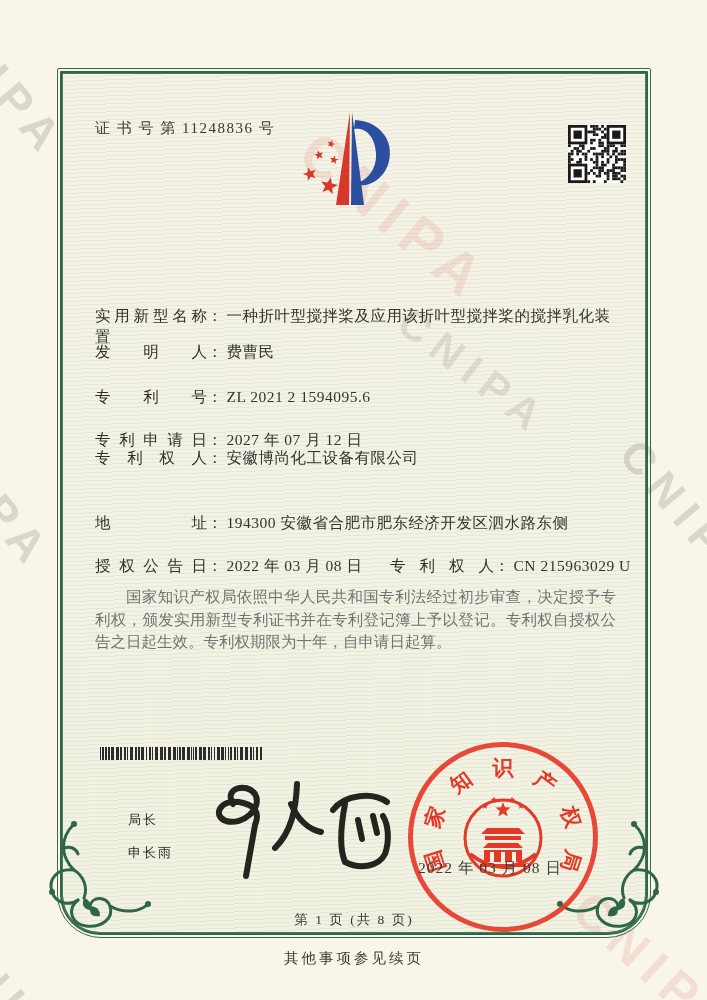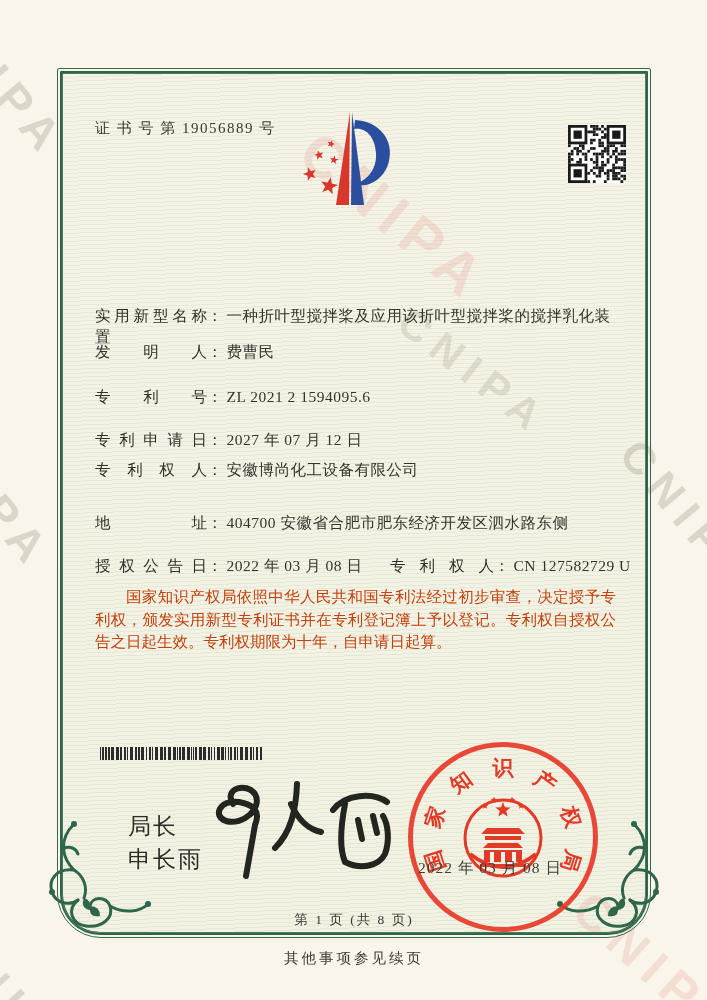--- a/index.html
+++ b/index.html
@@ -54,27 +54,27 @@
   .flabel{
     display:inline-block;width:112px;text-align:justify;text-align-last:justify;
     vertical-align:top;color:#322f2a;
   }
   .fcolon{display:inline-block;margin-right:4px;}
   .fvalue{letter-spacing:0.5px;}
   .fpair2{position:absolute;left:295px;top:0;white-space:nowrap;}
   .fpair2 .flabel{width:104px;}
   .body-text{
     position:absolute;left:95px;top:586px;width:521px;
-    font-size:15.5px;line-height:22.5px;color:#c2410c;text-align:justify;
+    font-size:15.5px;line-height:22.5px;color:#737373;text-align:justify;
   }
   .body-text p{margin:0;text-indent:2em;}
   .barcode{position:absolute;left:100px;top:747px;height:13px;display:flex;align-items:stretch;}
   .barcode .b{background:#2c2c2c;}
   .barcode .g{background:transparent;}
-  .director{position:absolute;left:128px;font-size:23px;letter-spacing:2px;color:#2e2c27;}
+  .director{position:absolute;left:128px;font-size:13px;letter-spacing:2px;color:#2e2c27;}
   .sig{position:absolute;left:193px;top:772px;}
   
   .seal{position:absolute;left:408px;top:742px;width:190px;height:190px;z-index:6;}
   .seal-ring{
     position:absolute;inset:0;border:5px solid rgba(230,58,40,0.92);
     border-radius:50%;
   }
   .seal-char{
     position:absolute;font-size:21px;font-weight:bold;color:#e33a28;
     width:22px;height:22px;text-align:center;line-height:22px;
@@ -139,21 +139,21 @@
     <circle cx="30" cy="6" r="3"></circle>
       <circle cx="8" cy="74" r="3"></circle>
     <circle cx="104" cy="86" r="3"></circle>
     <path d="M40,80 q8,2 6,12 q-10,-2 -6,-12z"></path>
     <path d="M46,88 q10,0 10,10 q-12,2 -10,-10z"></path>
   </g>
 </svg>
 
 <div class="content">
 
-  <div class="cert-no">证 书 号 第 19056889 号</div>
+  <div class="cert-no">证 书 号 第 11248836 号</div>
 
   <svg class="abs" style="left:298px;top:108px;" width="100" height="102" viewBox="0 0 100 102">
     <g id="logo-stars">
         <polygon points="33.0,32.0 34.0,34.6 36.8,34.8 34.6,36.5 35.4,39.2 33.0,37.7 30.6,39.2 31.4,36.5 29.2,34.8 32.0,34.6" fill="#d8382b" transform="rotate(18 33 36)"></polygon>
         <polygon points="21.0,42.0 22.2,45.3 25.8,45.5 23.0,47.6 23.9,51.0 21.0,49.1 18.1,51.0 19.0,47.6 16.2,45.5 19.8,45.3" fill="#d8382b" transform="rotate(-14 21 47)"></polygon>
         <polygon points="36.0,47.5 37.1,50.5 40.3,50.6 37.8,52.6 38.6,55.6 36.0,53.9 33.4,55.6 34.2,52.6 31.7,50.6 34.9,50.5" fill="#d8382b" transform="rotate(10 36 52)"></polygon>
         <polygon points="12.0,59.0 13.7,63.6 18.7,63.8 14.8,66.9 16.1,71.7 12.0,68.9 7.9,71.7 9.2,66.9 5.3,63.8 10.3,63.6" fill="#d8382b" transform="rotate(-18 12 66)"></polygon>
         <polygon points="31.0,69.0 33.2,74.9 39.6,75.2 34.6,79.2 36.3,85.3 31.0,81.8 25.7,85.3 27.4,79.2 22.4,75.2 28.8,74.9" fill="#d8382b" transform="rotate(12 31 78)"></polygon>
       </g>
     <path d="M57,12 C82,13 96,33 91,53 C87,72 68,81 57,76 C71,72 79,59 78,45 C77,29 68,19 56,21 Z" fill="#2b4f9e"></path>
@@ -311,23 +311,23 @@
       <rect x="35.904761904761905" y="55.23809523809524" width="2.761904761904762" height="2.761904761904762" fill="#1a1a1a"></rect>
       <rect x="52.476190476190474" y="55.23809523809524" width="2.761904761904762" height="2.761904761904762" fill="#1a1a1a"></rect>
     </svg>
 
 
   <div id="fields">
       <div class="field-row" style="top: 306px;"><span class="flabel">实用新型名称</span><span class="fcolon">：</span><span class="fvalue">一种折叶型搅拌桨及应用该折叶型搅拌桨的搅拌乳化装置</span></div>
       <div class="field-row" style="top: 342px;"><span class="flabel">发明人</span><span class="fcolon">：</span><span class="fvalue">费曹民</span></div>
       <div class="field-row" style="top: 387px;"><span class="flabel">专利号</span><span class="fcolon">：</span><span class="fvalue">ZL 2021 2 1594095.6</span></div>
       <div class="field-row" style="top: 430px;"><span class="flabel">专利申请日</span><span class="fcolon">：</span><span class="fvalue">2027 年 07 月 12 日</span></div>
-      <div class="field-row" style="top: 460px;"><span class="flabel">专利权人</span><span class="fcolon">：</span><span class="fvalue">安徽博尚化工设备有限公司</span></div>
-      <div class="field-row" style="top: 513px;"><span class="flabel">地址</span><span class="fcolon">：</span><span class="fvalue">404700  安徽省合肥市肥东经济开发区泗水路东侧</span></div>
-      <div class="field-row" style="top: 556px;"><span class="flabel">授权公告日</span><span class="fcolon">：</span><span class="fvalue">2022 年 03 月 08 日</span><span class="fpair2"><span class="flabel">专利权人</span><span class="fcolon">：</span><span class="fvalue">CN 127582729 U</span></span></div>
+      <div class="field-row" style="top: 448px;"><span class="flabel">专利权人</span><span class="fcolon">：</span><span class="fvalue">安徽博尚化工设备有限公司</span></div>
+      <div class="field-row" style="top: 513px;"><span class="flabel">地址</span><span class="fcolon">：</span><span class="fvalue">194300  安徽省合肥市肥东经济开发区泗水路东侧</span></div>
+      <div class="field-row" style="top: 556px;"><span class="flabel">授权公告日</span><span class="fcolon">：</span><span class="fvalue">2022 年 03 月 08 日</span><span class="fpair2"><span class="flabel">专利权人</span><span class="fcolon">：</span><span class="fvalue">CN 215963029 U</span></span></div>
     </div>
 
   <div class="body-text" id="body-text">
       <p>国家知识产权局依照中华人民共和国专利法经过初步审查，决定授予专利权，颁发实用新型专利证书并在专利登记簿上予以登记。专利权自授权公告之日起生效。专利权期限为十年，自申请日起算。</p>
     </div>
 
   <div class="barcode" id="barcode">
       <span class="b" style="width: 1px;"></span>
       <span class="g" style="width: 1px;"></span>
       <span class="b" style="width: 2px;"></span>

